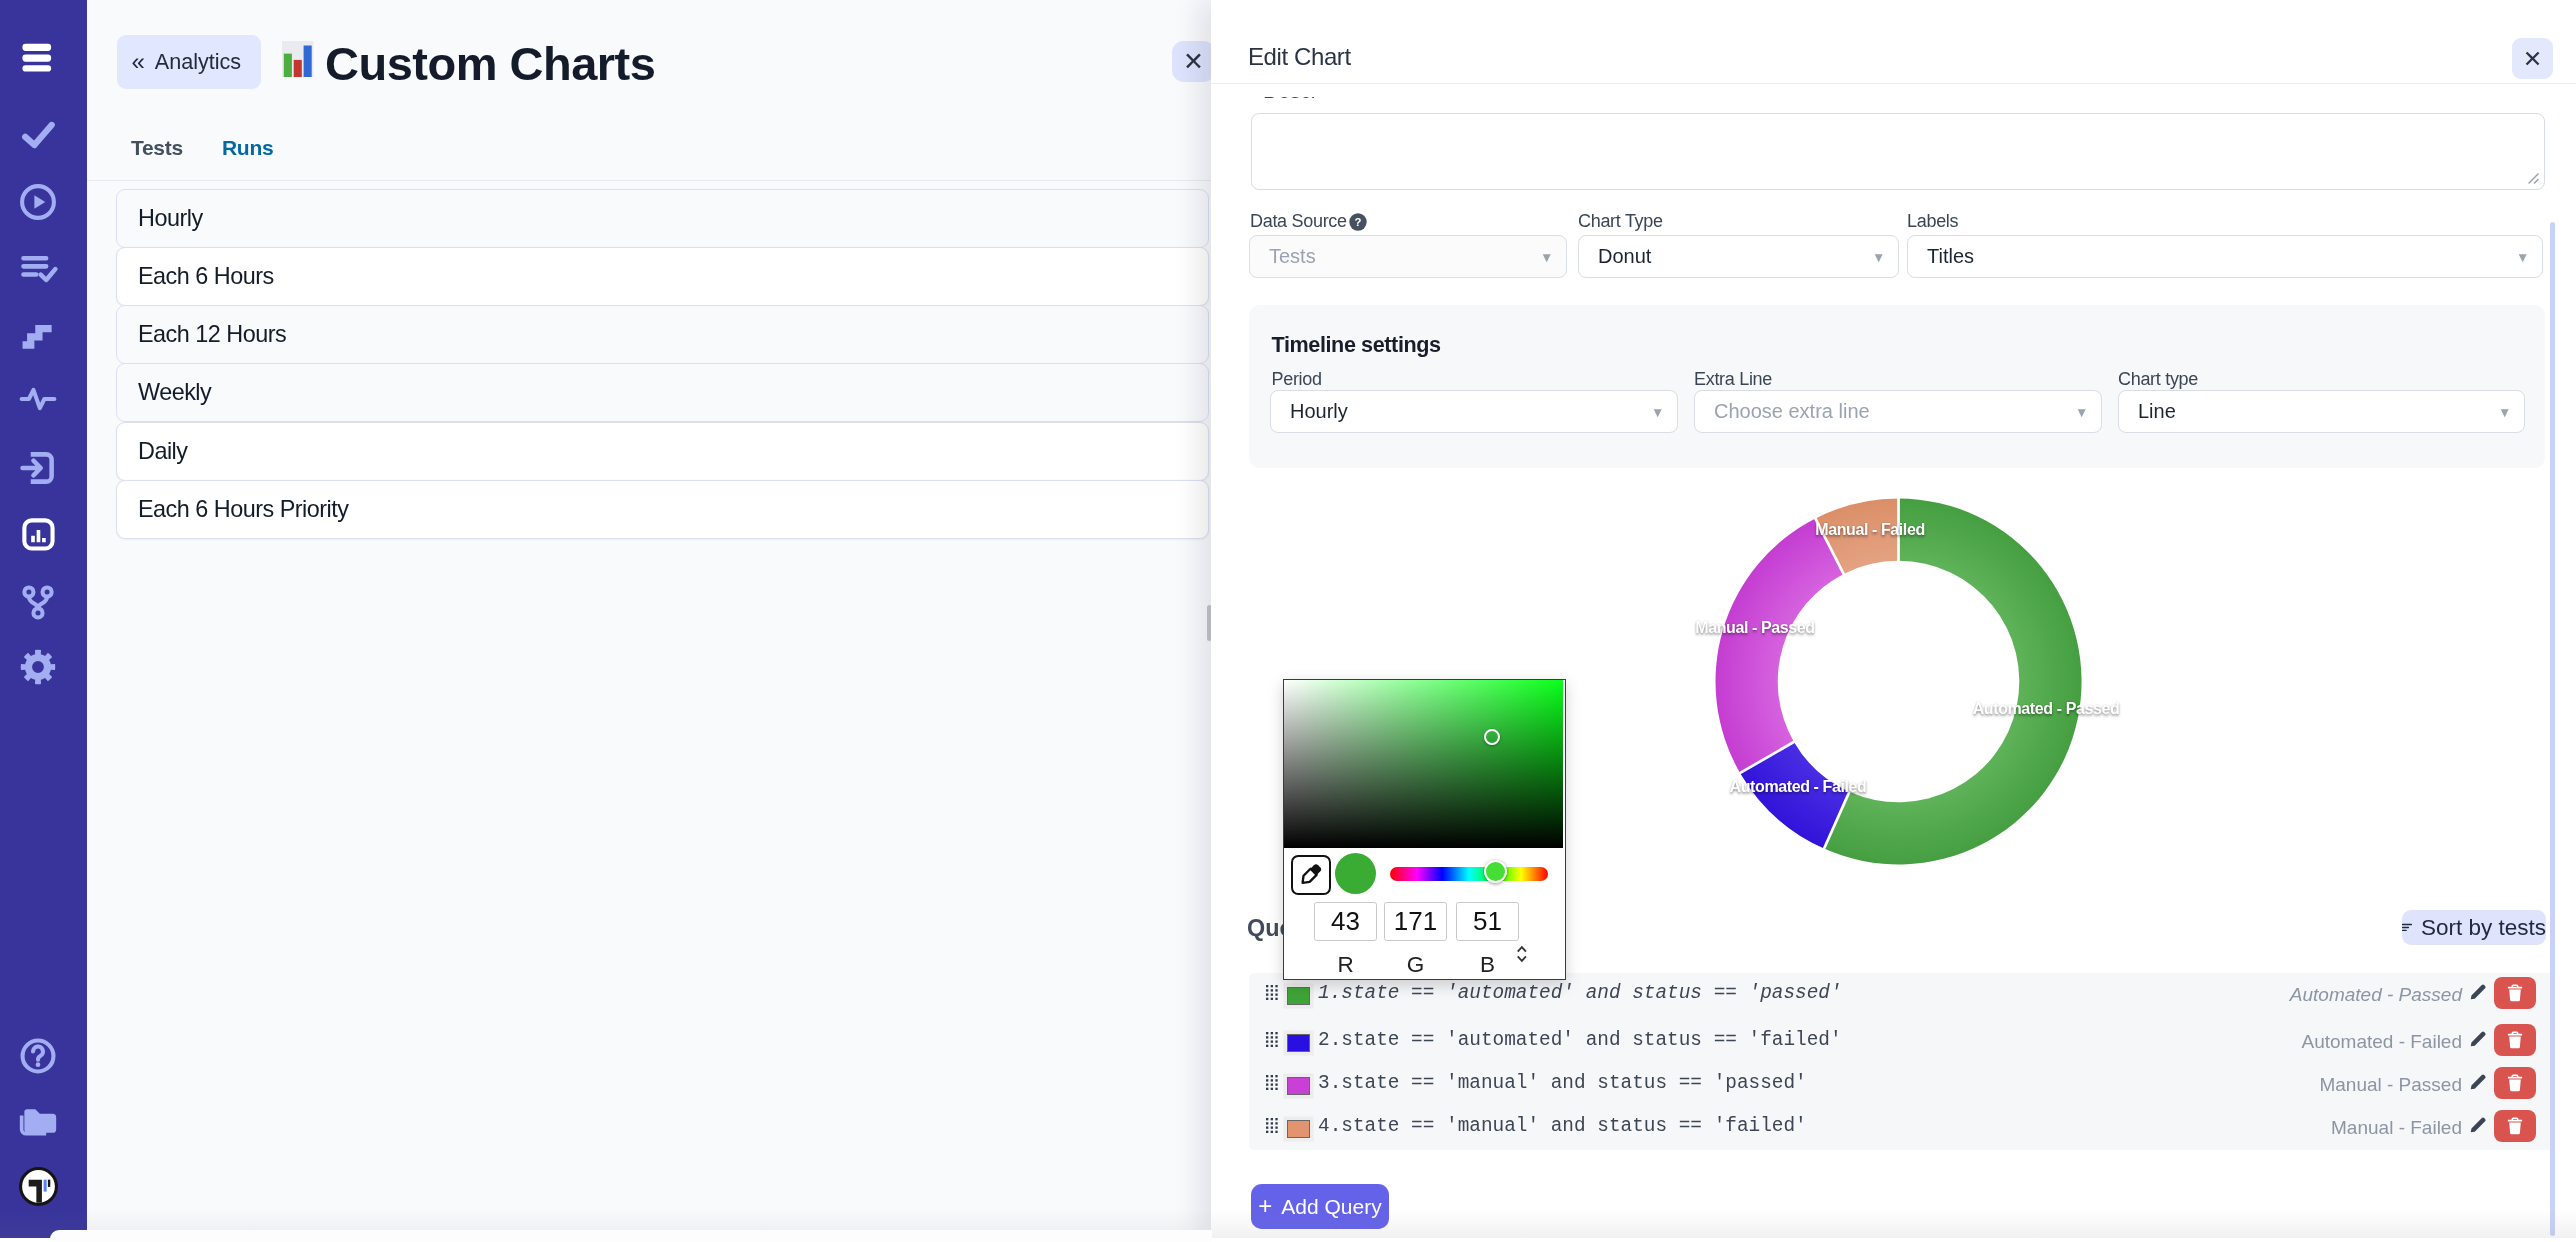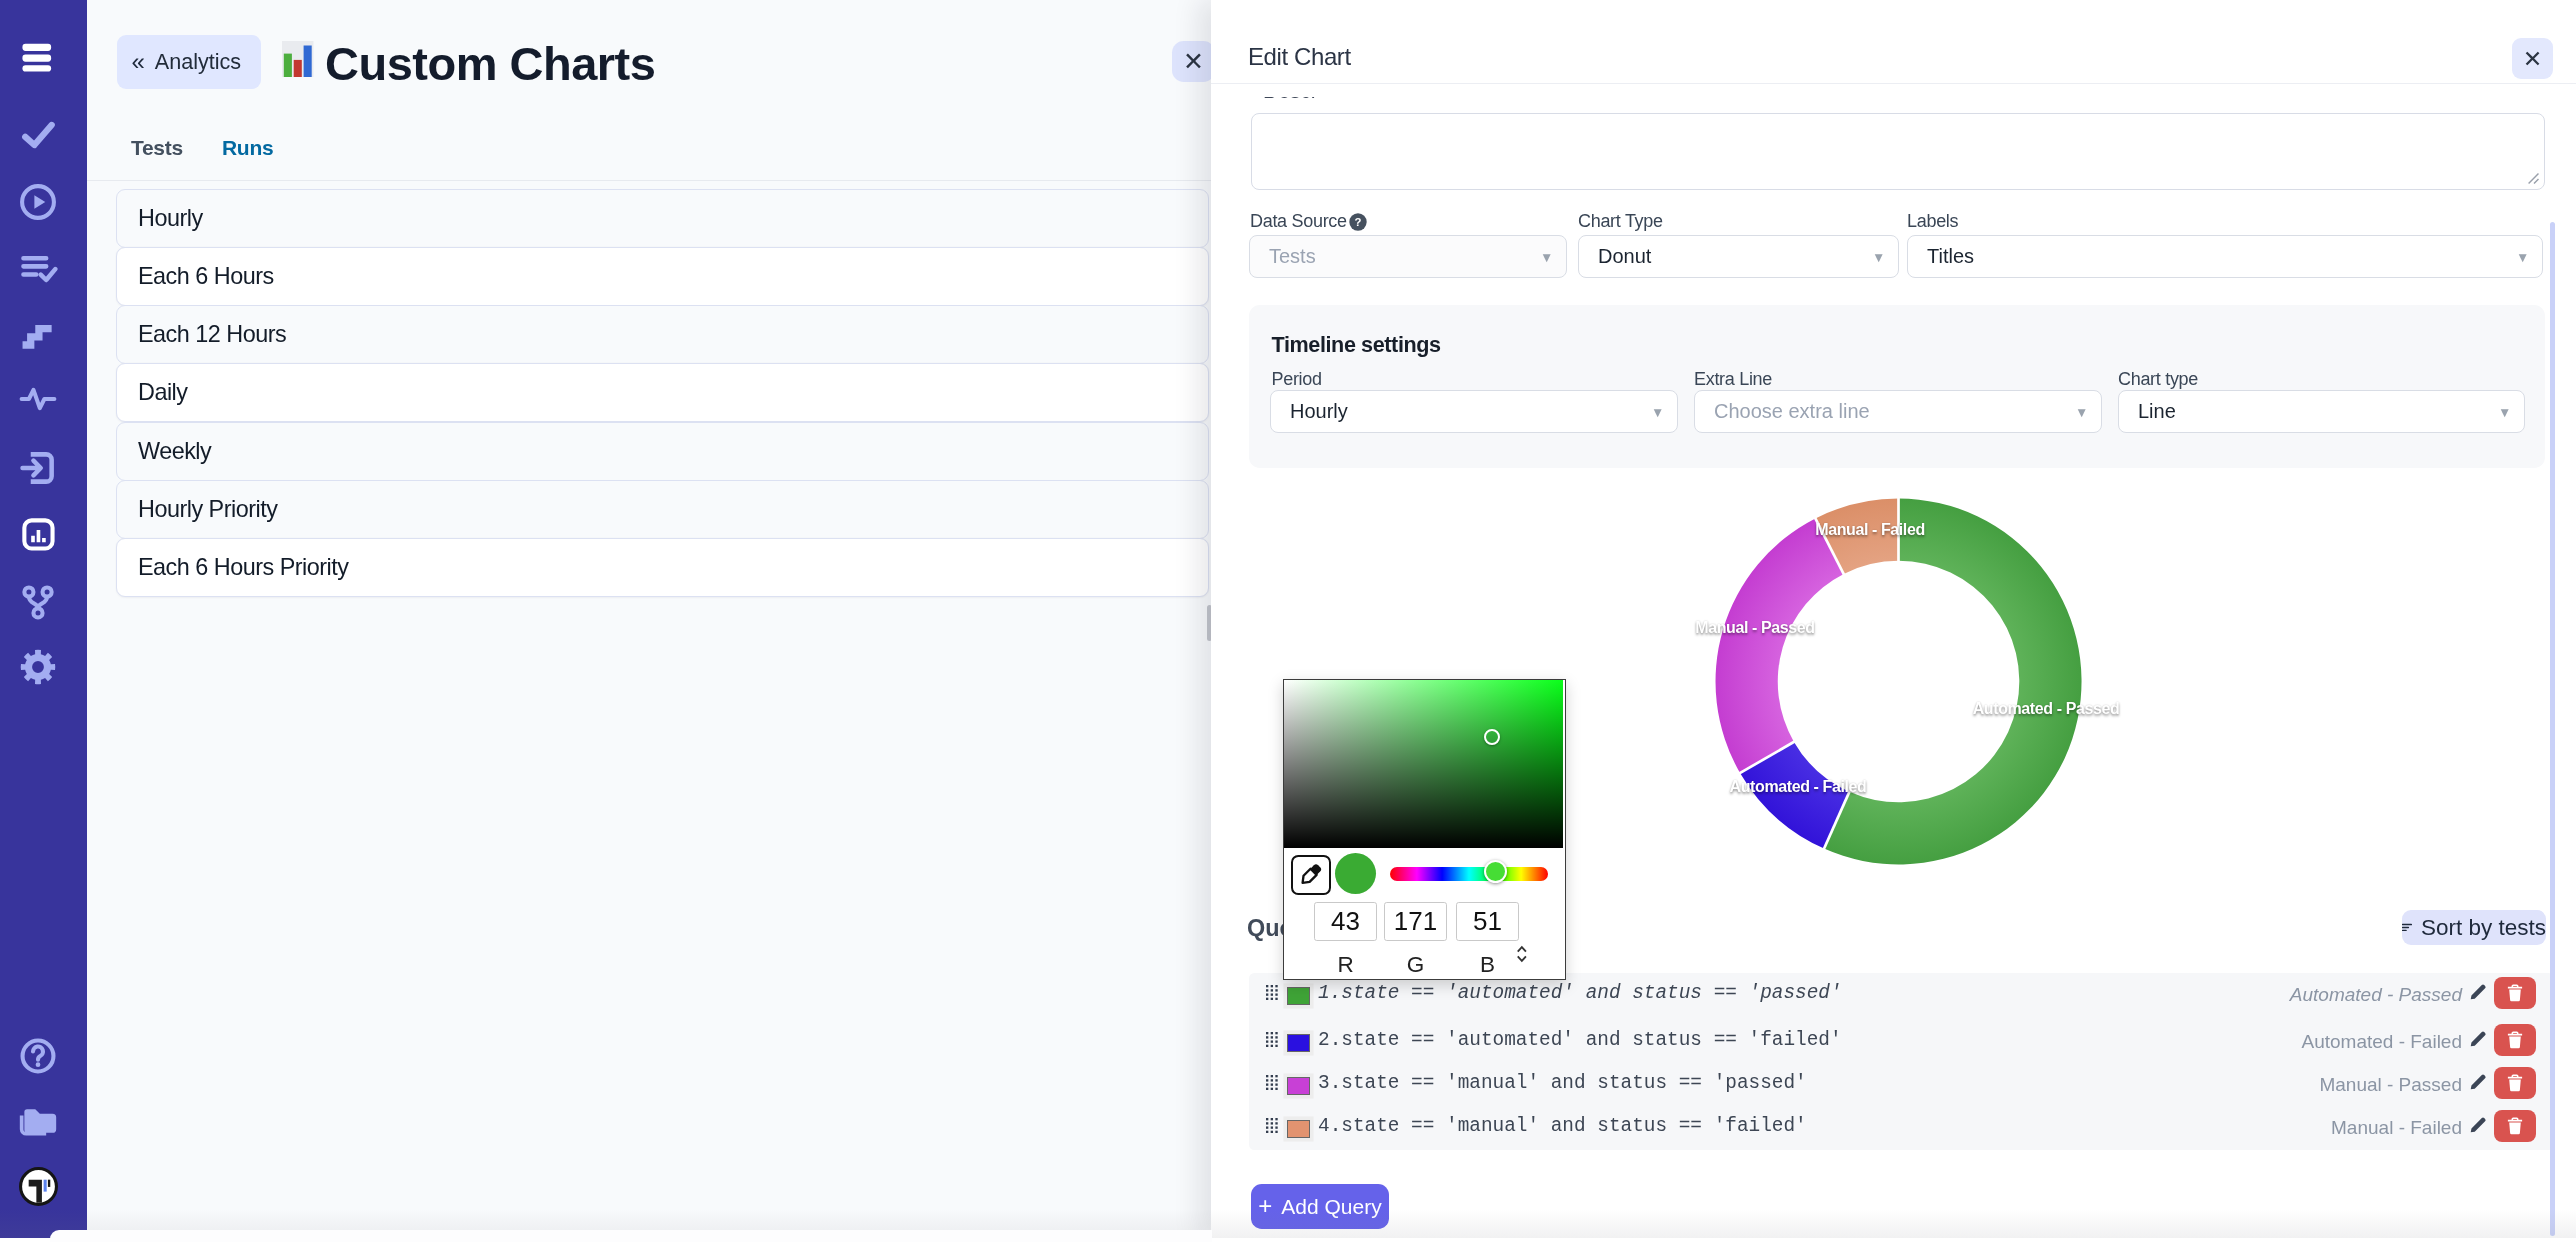--- a/index.html
+++ b/index.html
@@ -144,23 +144,22 @@
     <rect x="24" y="5" width="9" height="35" fill="#3069d3"></rect>
   </svg>
   <div class="pagetitle">Custom Charts</div>
   <div class="tab" style="left:44px;">Tests</div>
   <div class="tab" style="left:135px; color:#0369a1;">Runs</div>
   <div class="tabdiv"></div>
   <div class="rows">
     <div class="row">Hourly</div>
     <div class="row w">Each 6 Hours</div>
     <div class="row">Each 12 Hours</div>
+    <div class="row">Weekly</div>
     <div class="row w">Daily</div>
-    <div class="row">Weekly</div>
-    <div class="row">Hourly Priority</div>
     <div class="row w">Each 6 Hours Priority</div>
   </div>
   <div class="mainscroll"></div>
 </div>
 
 <div class="drawerx">✕</div>
 
 <div class="panel">
   <div class="ptitle">Edit Chart</div>
   <div class="pclose">✕</div>

